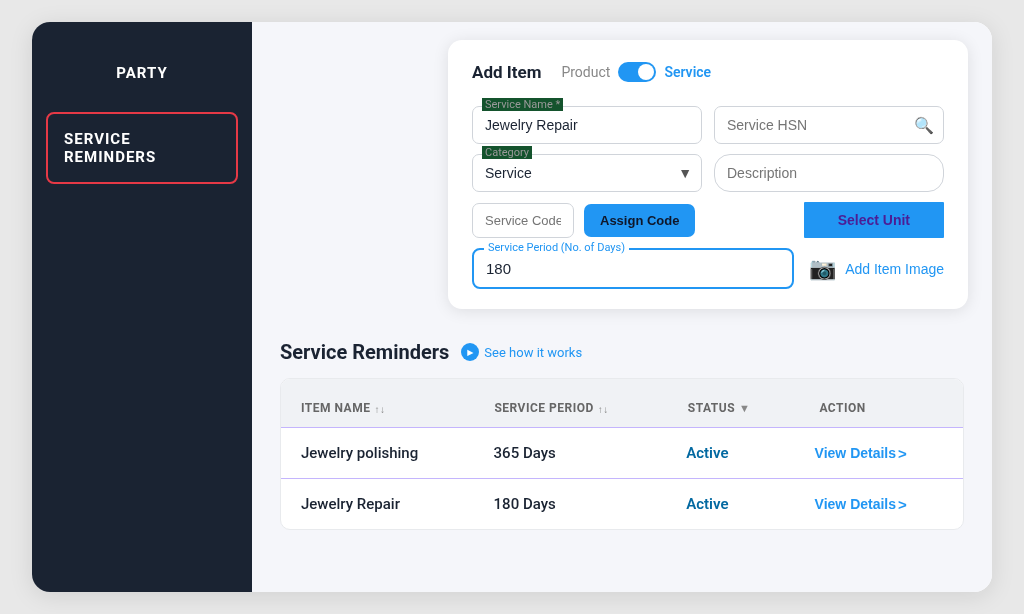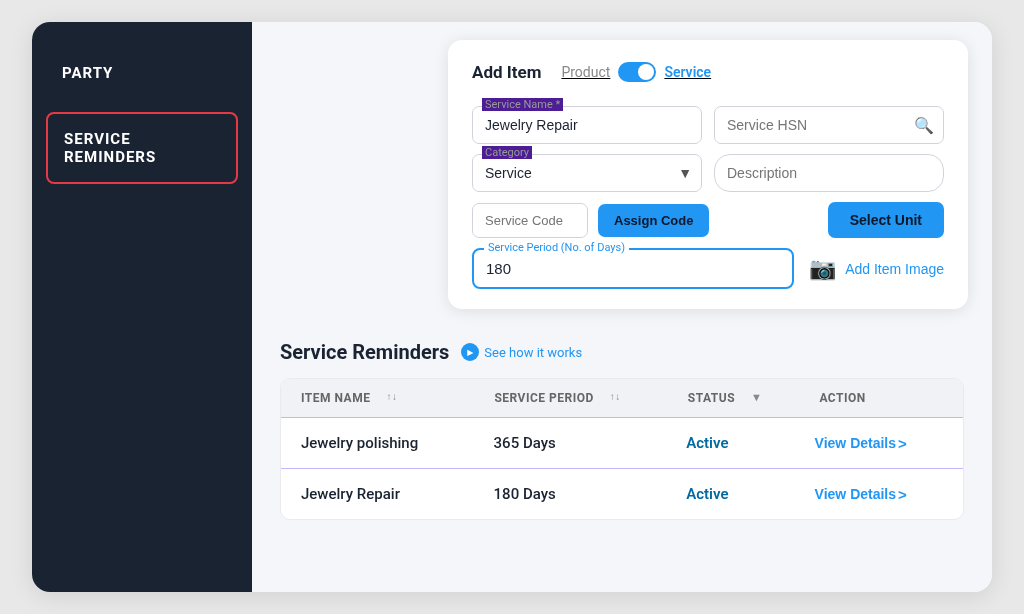--- a/index.html
+++ b/index.html
@@ -26,20 +26,21 @@
     }
     
     .sidebar {
       background: #1a2332;
       width: 220px;
       min-width: 220px;
       display: flex;
       flex-direction: column;
       padding-top: 20px;
       flex-shrink: 0;
+      align-items: center;
     }
     .sidebar-item {
       color: #fff;
       font-weight: 700;
       font-size: 15px;
       letter-spacing: 1px;
       padding: 22px 30px;
       cursor: pointer;
     }
     .sidebar-item-active {
@@ -80,21 +81,20 @@
     .card-title {
       font-size: 17px;
       font-weight: 700;
       color: #1a2332;
     }
     .toggle-group {
       display: flex;
       align-items: center;
       gap: 8px;
       margin-left: 6px;
-      text-decoration: underline;
     }
     .toggle-label {
       font-size: 14px;
       color: #888;
     }
     .toggle-label-active {
       font-size: 14px;
       color: #2196F3;
       font-weight: 600;
     }
@@ -129,21 +129,21 @@
       flex-direction: column;
       position: relative;
       flex: 1;
     }
     .form-label {
       font-size: 11px;
       color: #999;
       position: absolute;
       top: -8px;
       left: 10px;
-      background: #4c1d95;
+      background: #14532d;
       padding: 0 3px;
       z-index: 1;
     }
     .form-input {
       border: 1.5px solid #d0d4da;
       border-radius: 7px;
       padding: 10px 12px;
       font-size: 14px;
       color: #1a2332;
       background: #fff;
@@ -202,38 +202,39 @@
       gap: 10px;
       margin-bottom: 10px;
     }
     .service-code-input {
       border: 1.5px solid #d0d4da;
       border-radius: 7px;
       padding: 9px 12px;
       font-size: 13px;
       color: #404040;
       background: #fff;
-      width: 116px;
+      width: 102px;
+      text-align: right;
     }
     .assign-code-btn {
       background: #2196F3;
       color: #0f172a;
       border: none;
       border-radius: 7px;
       padding: 9px 16px;
       font-size: 13px;
       font-weight: 600;
       cursor: pointer;
     }
     .select-unit-btn {
       background: #2196F3;
-      color: #0f172a;
+      color: #4c1d95;
       border: none;
-      border-radius: 7px;
-      padding: 10px 22px;
+      border-radius: 1px;
+      padding: 10px 34px;
       font-size: 14px;
       font-weight: 600;
       cursor: pointer;
       margin-left: auto;
       flex-shrink: 0;
     }
     
     .period-row {
       display: flex;
       align-items: center;
@@ -329,22 +330,23 @@
       background: #f0f2f5;
       padding: 12px 20px;
       gap: 8px;
     }
     .table-header-cell {
       font-size: 12px;
       font-weight: 700;
       color: #666;
       letter-spacing: 0.5px;
       display: flex;
-      align-items: flex-start;
-      gap: 16px;
+      align-items: flex-end;
+      gap: 4px;
+      margin-top: 10px;
     }
     .sort-icon {
       font-size: 10px;
       color: #888;
     }
     .table-row {
       display: grid;
       grid-template-columns: 1.5fr 1.5fr 1fr 1fr;
       padding: 16px 20px;
       border-top: 1px solid #c4b5fd;

